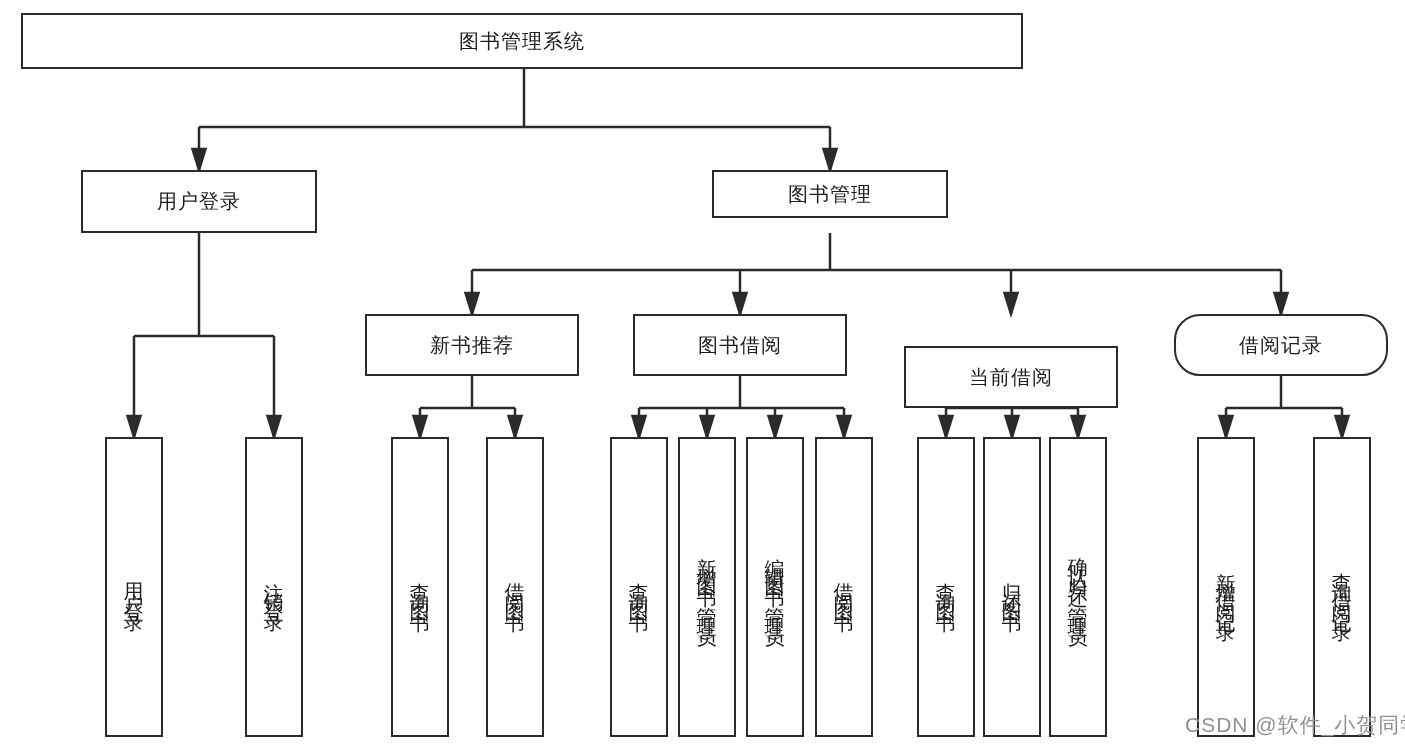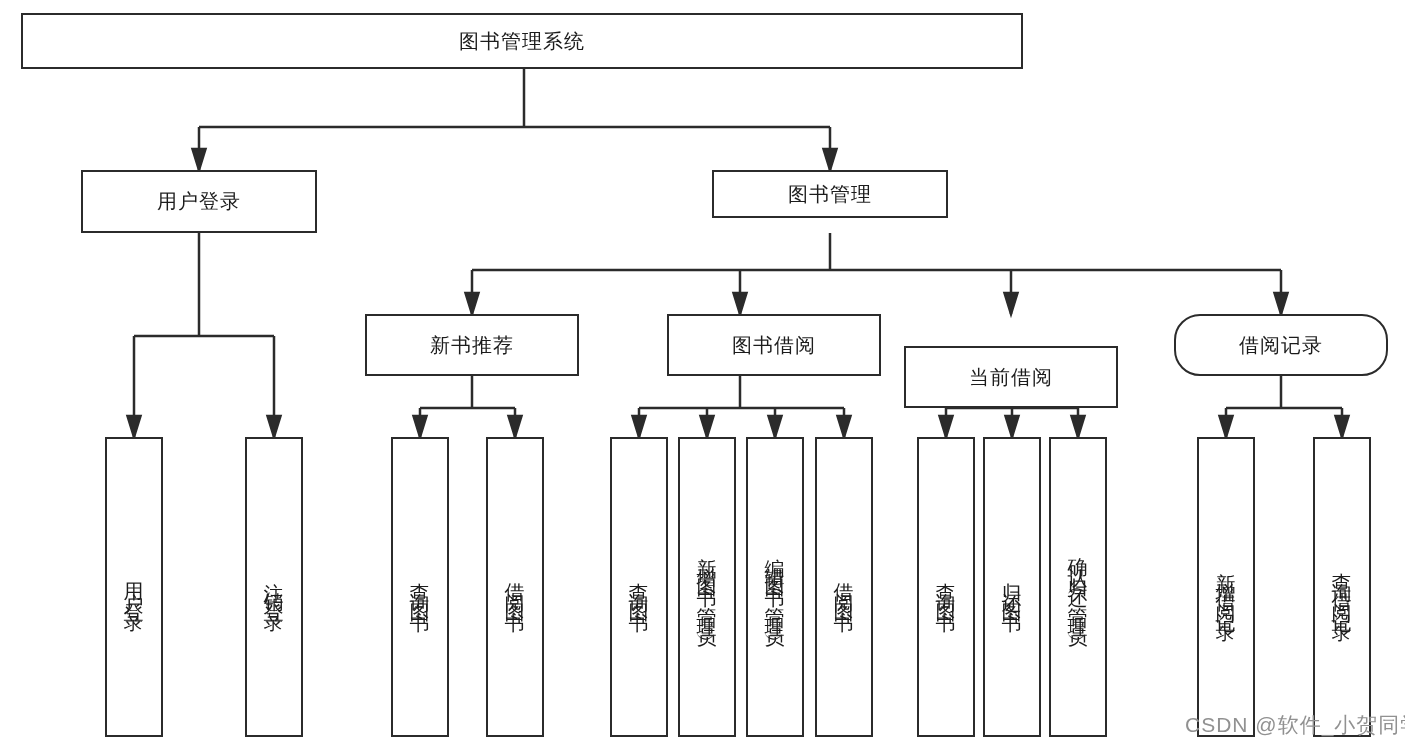--- a/index.html
+++ b/index.html
@@ -36,21 +36,21 @@
     font-size: 20px;
     line-height: 1;
     letter-spacing: 10px;
     white-space: nowrap;
   }
   
   .n-root   { left: 21px;  top: 13px;  width: 1002px; height: 56px; }
   .n-login  { left: 81px;  top: 170px; width: 236px; height: 63px; }
   .n-mgmt   { left: 712px; top: 170px; width: 236px; height: 48px; }
   .n-new    { left: 365px; top: 314px; width: 214px; height: 62px; }
-  .n-borrow { left: 633px; top: 314px; width: 214px; height: 62px; margin-left: 34px; }
+  .n-borrow { left: 633px; top: 314px; width: 214px; height: 62px; }
   .n-cur    { left: 904px; top: 314px; width: 214px; height: 62px; margin-top: 32px; }
   .n-rec    { left: 1174px;top: 314px; width: 214px; height: 62px; border-radius: 26px; }
   .l-1  { left: 105px; }
   .l-2  { left: 245px; }
   .l-3  { left: 391px; }
   .l-4  { left: 486px; }
   .l-5  { left: 610px; }
   .l-6  { left: 678px; }
   .l-7  { left: 746px; }
   .l-8  { left: 815px; }

